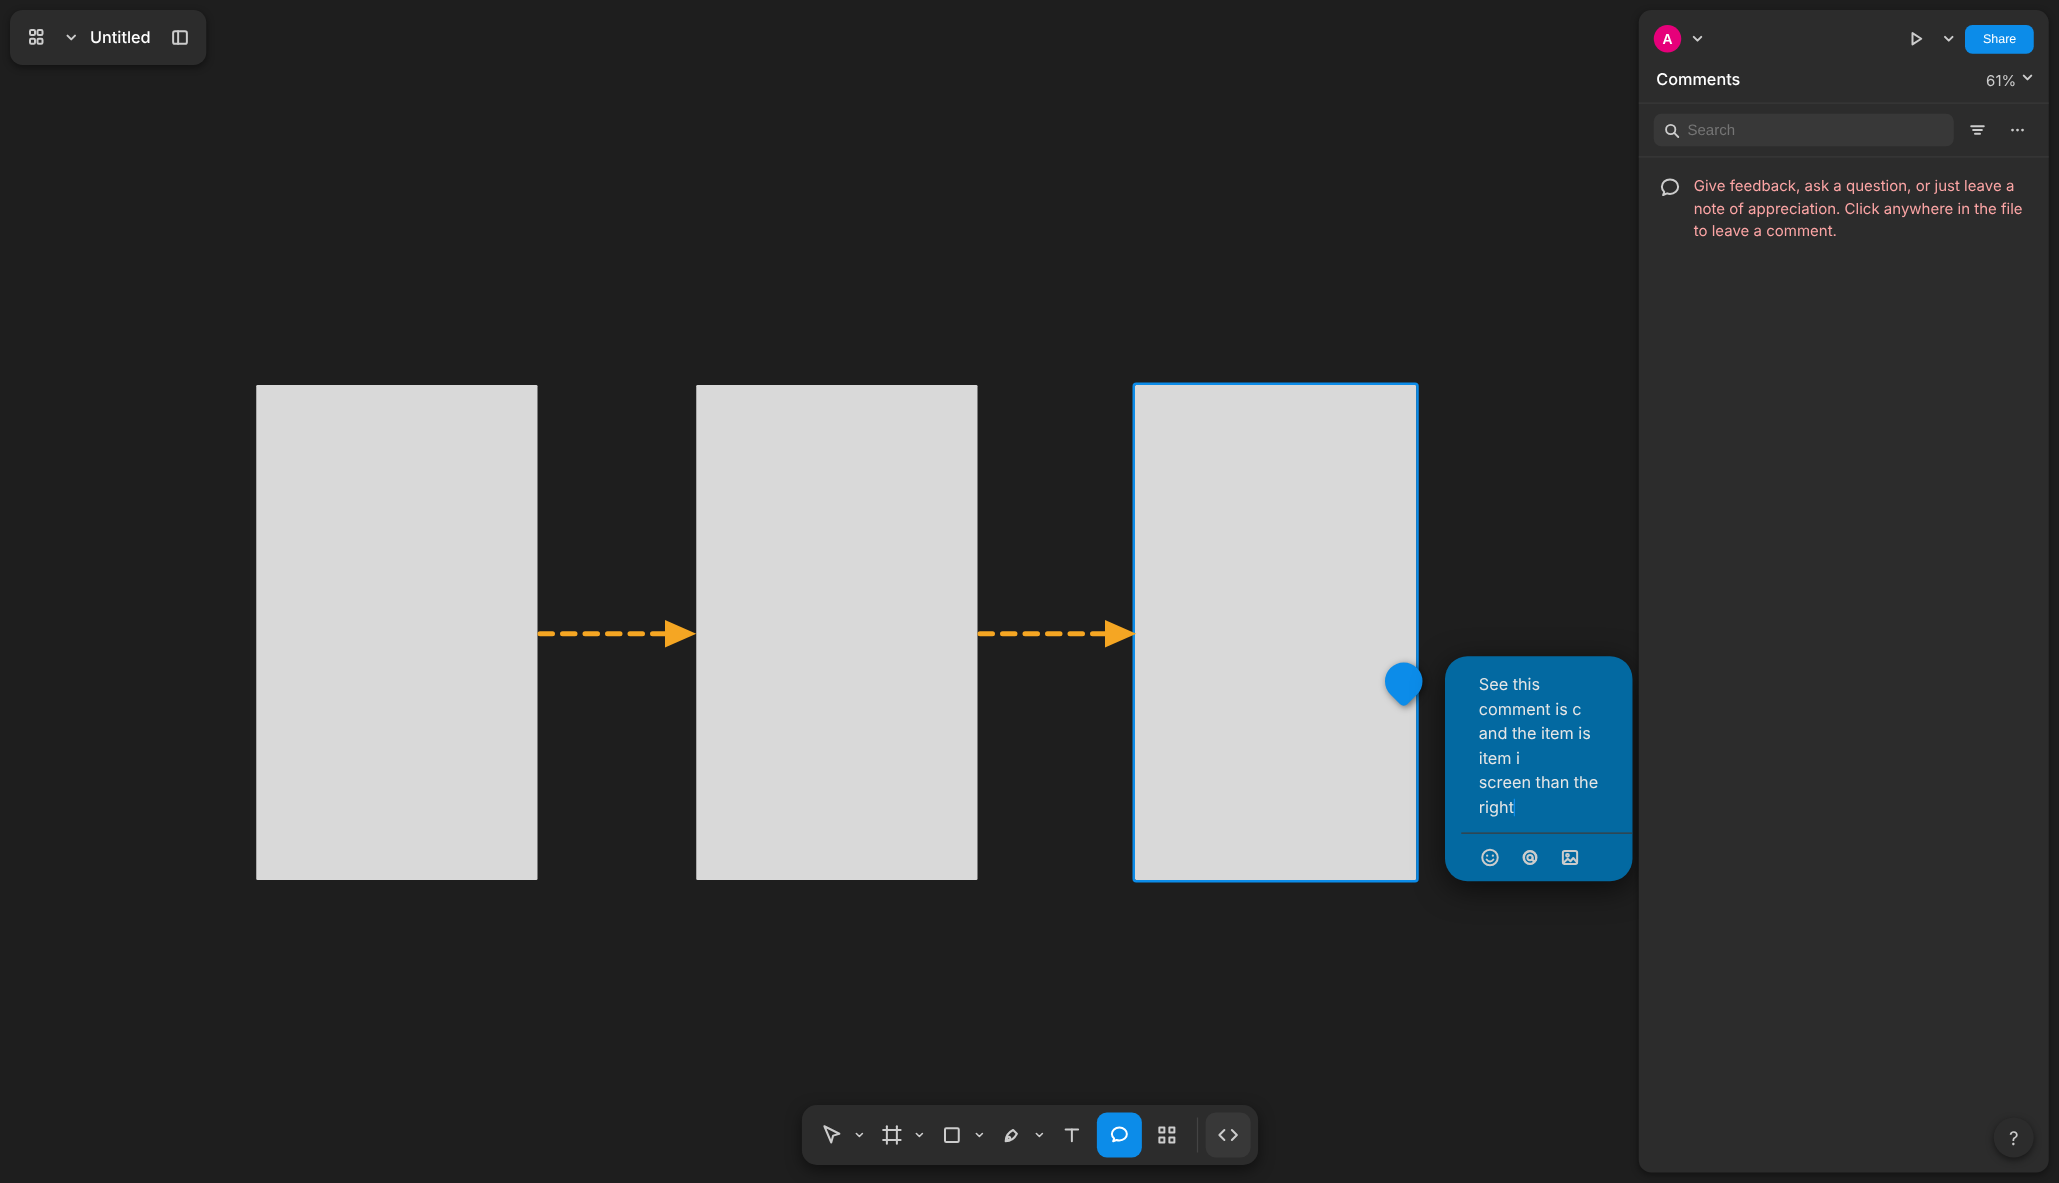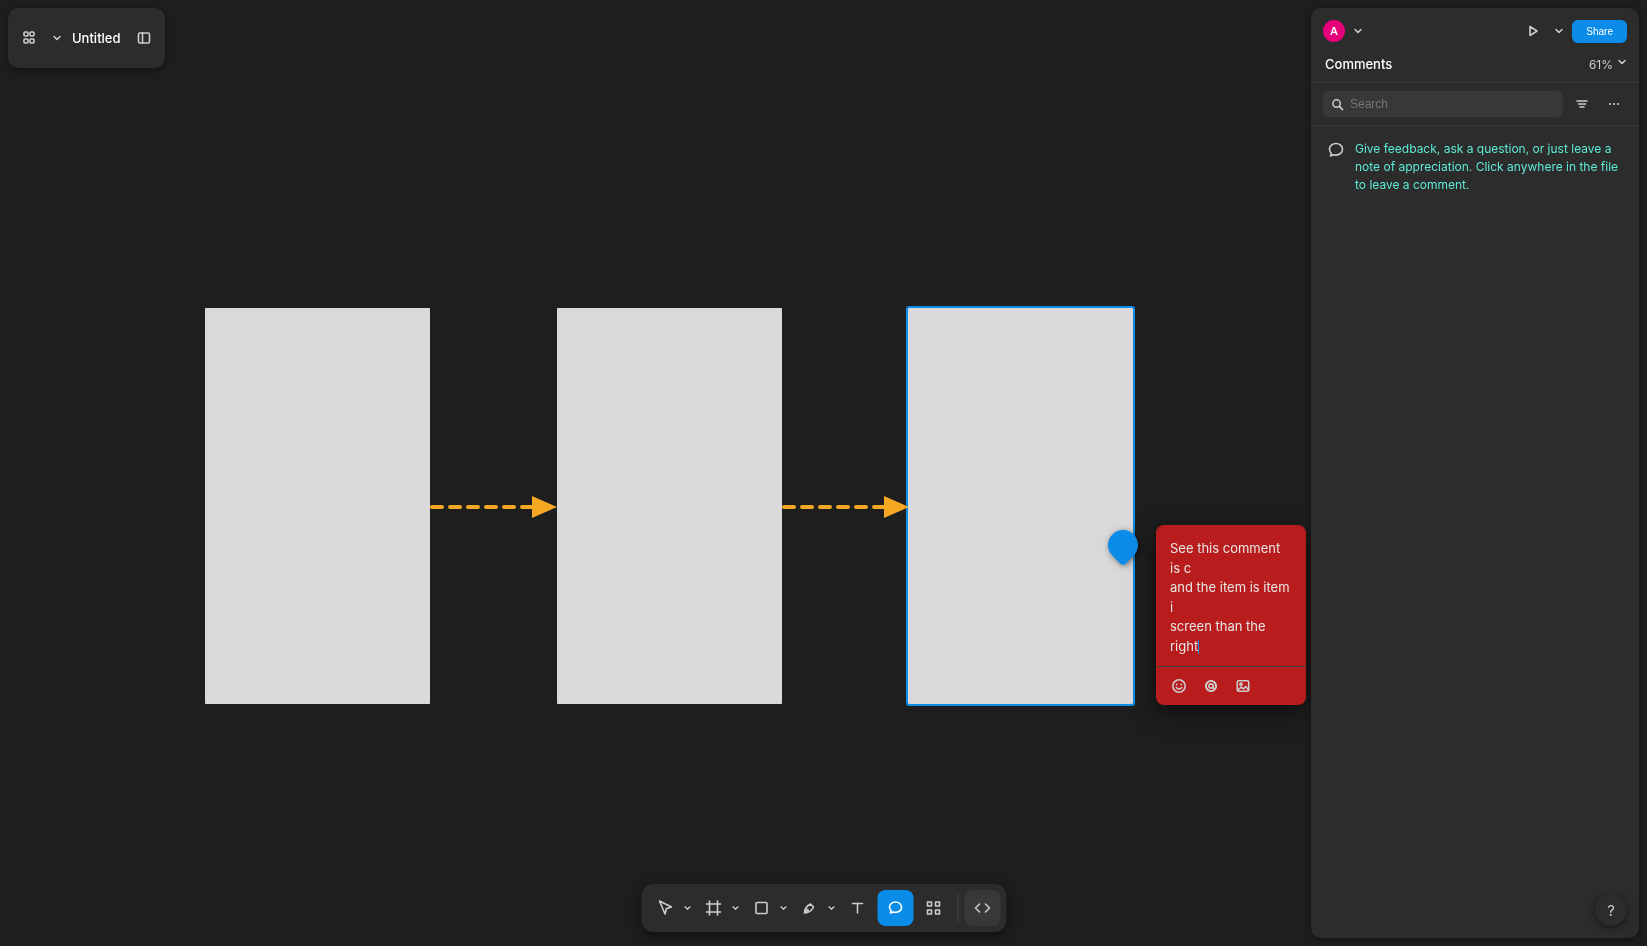--- a/index.html
+++ b/index.html
@@ -3,21 +3,21 @@
 <meta charset="utf-8">
 <style>
 * { box-sizing: border-box; margin: 0; padding: 0; }
 html, body { width: 1647px; height: 946px; overflow: hidden; font-family: Inter, -apple-system, BlinkMacSystemFont, "Segoe UI", Roboto, sans-serif; background: #1e1e1e; color: #fff; }
 
 
 .tl-bar {
   position: absolute; top: 8px; left: 8px;
   display: flex; align-items: center; gap: 10px;
   background: #2c2c2c; border-radius: 10px;
-  padding: 6px 8px; height: 60px;
+  padding: 6px 8px; height: 44px;
   box-shadow: 0 2px 6px rgba(0,0,0,.4);
 }
 .tl-bar .icon-btn { width: 26px; height: 26px; display:flex; align-items:center; justify-content:center; border-radius:6px; cursor:pointer; }
 .tl-bar .chev { width:10px; color:#8c8c8c; cursor:pointer; }
 .tl-bar .title { font-size:13px; font-weight:500; color:#fff; cursor:pointer; }
 
 
 .tr-bar {
   position: absolute; top: 8px; right: 8px;
   width: 328px; height: 930px;
@@ -59,21 +59,21 @@
 .search-wrap input {
   flex:1; background:transparent; border:none; outline:none; color:#5eead4;
   font-size:12px;
 }
 .search-row .round-icon {
   width:26px; height:26px; display:flex; align-items:center; justify-content:center;
   border-radius:6px; cursor:pointer;
 }
 
 .comments-hint {
-  display:flex; gap:10px; padding:14px 16px; font-size:12px; line-height:1.5; color:#5eead4;
+  display:flex; gap:10px; padding:14px 16px; font-size:12px; line-height:1.5; color:#fca5a5;
 }
 .comments-hint svg { flex-shrink:0; margin-top:1px; }
 
 
 .canvas { position:absolute; inset:0; }
 
 .frame {
   position:absolute; background:#d9d9d9; border-radius:1px;
 }
 .frame.sel { outline:2px solid #0c8ce9; outline-offset:0; }
@@ -81,22 +81,22 @@
 
 svg.arrow { position:absolute; overflow:visible; }
 
 
 .pin {
   position:absolute; width:30px; height:30px; background:#0c8ce9;
   border-radius:50% 50% 50% 4px; transform:rotate(-45deg);
   box-shadow:0 2px 6px rgba(0,0,0,.5); cursor:pointer;
 }
 .comment-box {
-  position:absolute; background:#b91c1c; border-radius:8px;
-  box-shadow:0 6px 24px rgba(0,0,0,.6); width:260px; overflow:hidden;
+  position:absolute; background:#0369a1; border-radius:18px;
+  box-shadow:0 6px 24px rgba(0,0,0,.6); width:260px; overflow:hidden;padding-left:13px;
 }
 .comment-text { padding:14px 14px 10px 14px; font-size:13px; line-height:1.5; color:#e6e6e6; }
 .comment-text .cursor { display:inline-block; width:1px; height:14px; background:#0c8ce9; vertical-align:middle; }
 .comment-hr { height:1px; background:#3d3d3d; }
 .comment-tools { display:flex; gap:14px; padding:10px 14px; }
 .comment-tools .t { width:18px; height:18px; display:flex; align-items:center; justify-content:center; cursor:pointer; color:#ccc;}
 
 
 .bottom-bar {
   position:absolute; left:50%; bottom:14px; transform:translateX(-50%);

